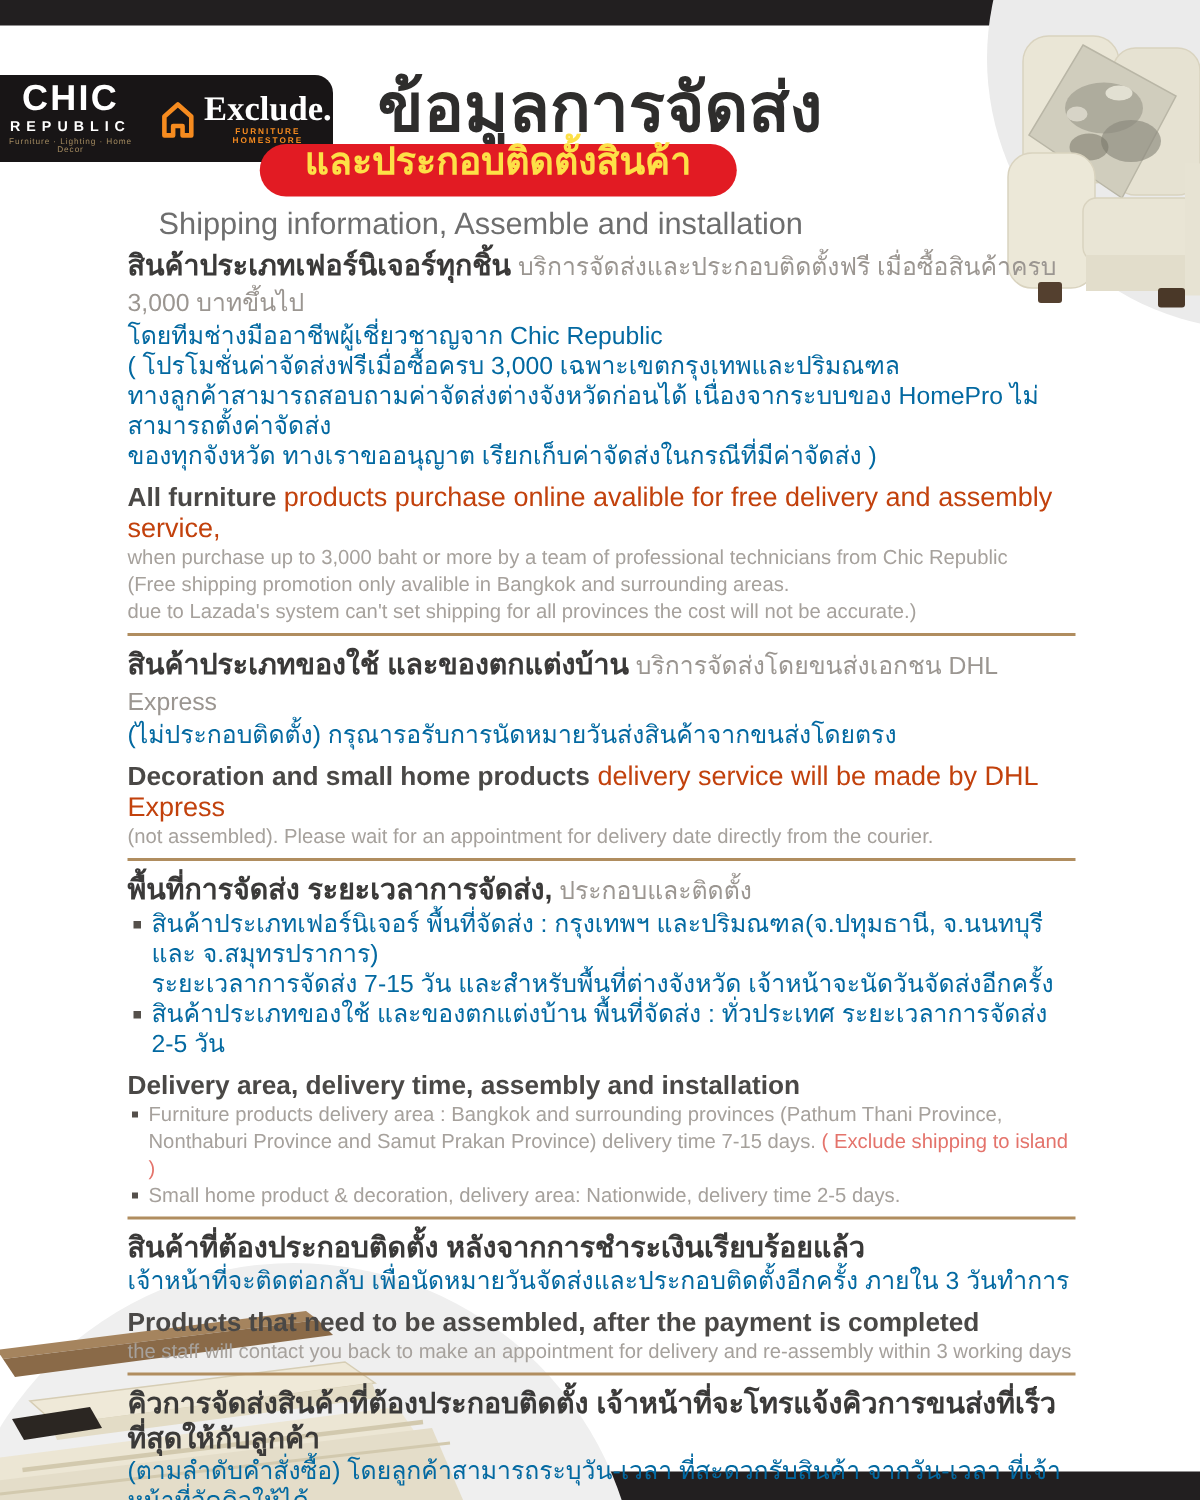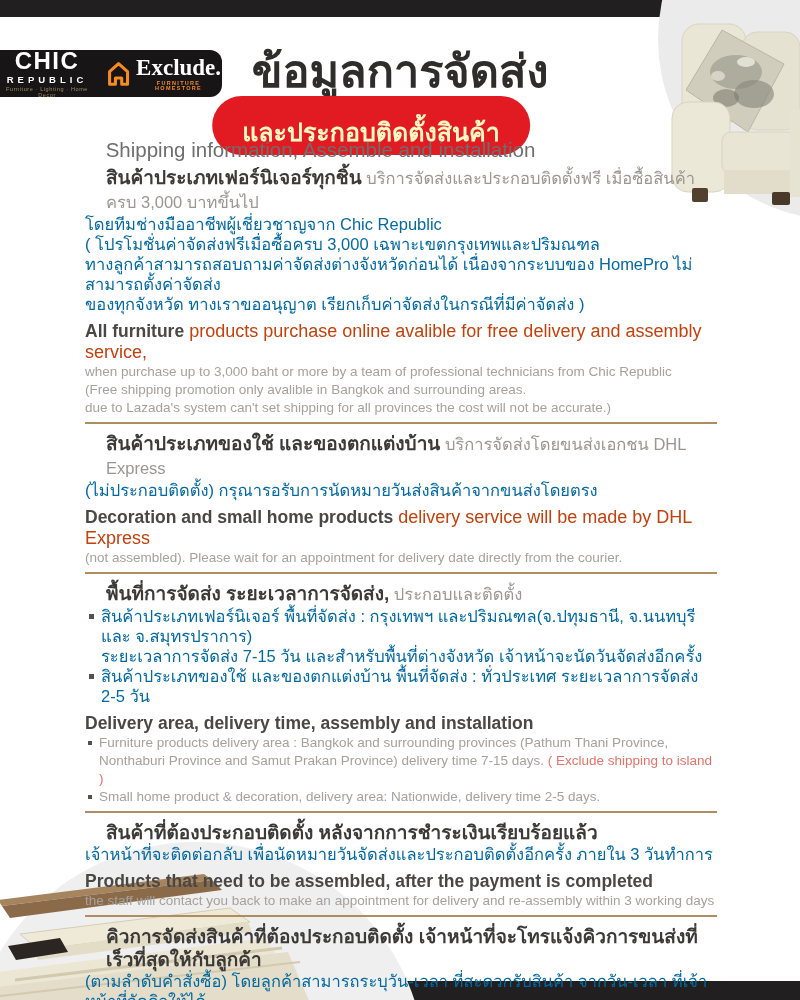--- a/index.html
+++ b/index.html
@@ -13,45 +13,45 @@
   
   .circle-tr{position:absolute;left:658px;top:-142px;width:362px;height:362px;border-radius:50%;
              background:#ebebeb;z-index:2;}
   .circle-bl{position:absolute;left:-34px;top:842px;width:460px;height:460px;border-radius:50%;
              background:#efefef;z-index:2;}
   .art{position:absolute;z-index:3;}
   .sofa-art{right:-4px;top:4px;}
   .shelf-art{left:-10px;top:838px;}
 
   
-  .logo-box{position:absolute;left:0;top:50px;width:222px;height:47px;background:#181516;
+  .logo-box{position:absolute;left:0;top:50px;width:222px;height:58px;background:#181516;
             border-radius:0 12px 12px 0;display:flex;align-items:center;justify-content:flex-end;
             gap:16px;z-index:4;padding-left:4px;box-sizing:border-box;}
   .chic-logo{text-align:center;color:#fff;line-height:1;}
   .chic-name{font-size:24px;font-weight:700;letter-spacing:1.5px;}
   .chic-sub{font-size:9.5px;font-weight:700;letter-spacing:4px;margin-top:2px;}
   .chic-tag{font-size:5.5px;color:#a48b60;letter-spacing:.6px;margin-top:3px;}
   .ashley-logo{display:flex;align-items:center;gap:4px;}
   .ashley-col{text-align:center;line-height:1;}
   .ashley-name{font-family:"Liberation Serif","DejaVu Serif",serif;font-weight:700;
                font-size:23px;color:#fff;}
   .ashley-sub{font-size:5.5px;color:#f68b1f;letter-spacing:1.3px;margin-top:2px;font-weight:700;}
 
   .page-title{position:absolute;top:43px;left:0;width:800px;text-align:center;font-size:45px;
               font-weight:700;color:#2e2d2c;z-index:4;line-height:58px;}
-  .badge{position:absolute;top:96px;left:371px;transform:translateX(-50%);background:#e21b23;
-         color:#fef9c3;font-size:25px;font-weight:600;line-height:1;border-radius:999px;
-         padding:24px 30px 10px;z-index:4;white-space:nowrap;}
+  .badge{position:absolute;top:96px;left:332px;transform:translateX(-50%);background:#e21b23;
+         color:#fde047;font-size:25px;font-weight:600;line-height:1;border-radius:999px;
+         padding:0 30px 10px;z-index:4;white-space:nowrap;}
   .subtitle{position:absolute;top:138px;left:0;width:641px;text-align:center;font-size:20.5px;
             color:#6e6e6e;z-index:4;}
 
   
   .content{position:absolute;left:85px;top:166px;width:632px;z-index:5;}
   .line{margin:0;}
-  .heading-th{font-size:19px;line-height:23px;font-weight:700;color:#3b3a39;margin-left:21px;}
+  .heading-th{font-size:19px;line-height:23px;font-weight:700;color:#3b3a39;}
   .heading-th .rest{font-size:16.5px;font-weight:400;color:#9b9691;}
   .body-th,.bullet-th,.bullet-cont-th{font-size:16.5px;line-height:20px;color:#0369a1;}
   .heading-en{font-size:17.5px;line-height:21px;font-weight:700;color:#4a4846;}
   .heading-en .rest{font-size:18px;font-weight:400;color:#c2410c;}
   .body-en,.bullet-en,.bullet-cont-en{font-size:13.5px;line-height:18px;color:#a6a19c;}
   .body-th + .heading-en,.bullet-th + .heading-en,.bullet-cont-th + .heading-en,
   .heading-th + .heading-en,.bullet-en + .heading-en{margin-top:7px;}
   .bullet-th,.bullet-cont-th{padding-left:16px;position:relative;}
   .bullet-en,.bullet-cont-en{padding-left:14px;position:relative;}
   .bullet-th::before{content:"";position:absolute;left:4px;top:8px;width:5px;height:5px;background:#55504b;}

